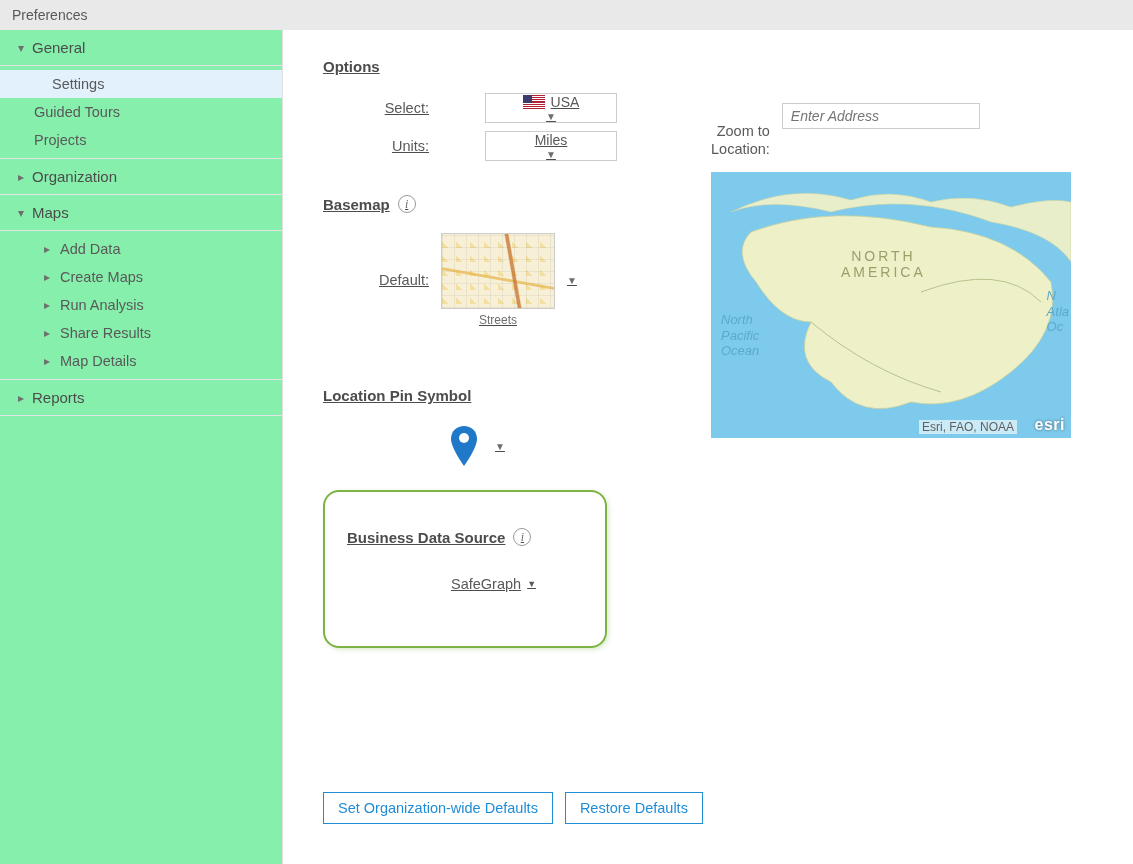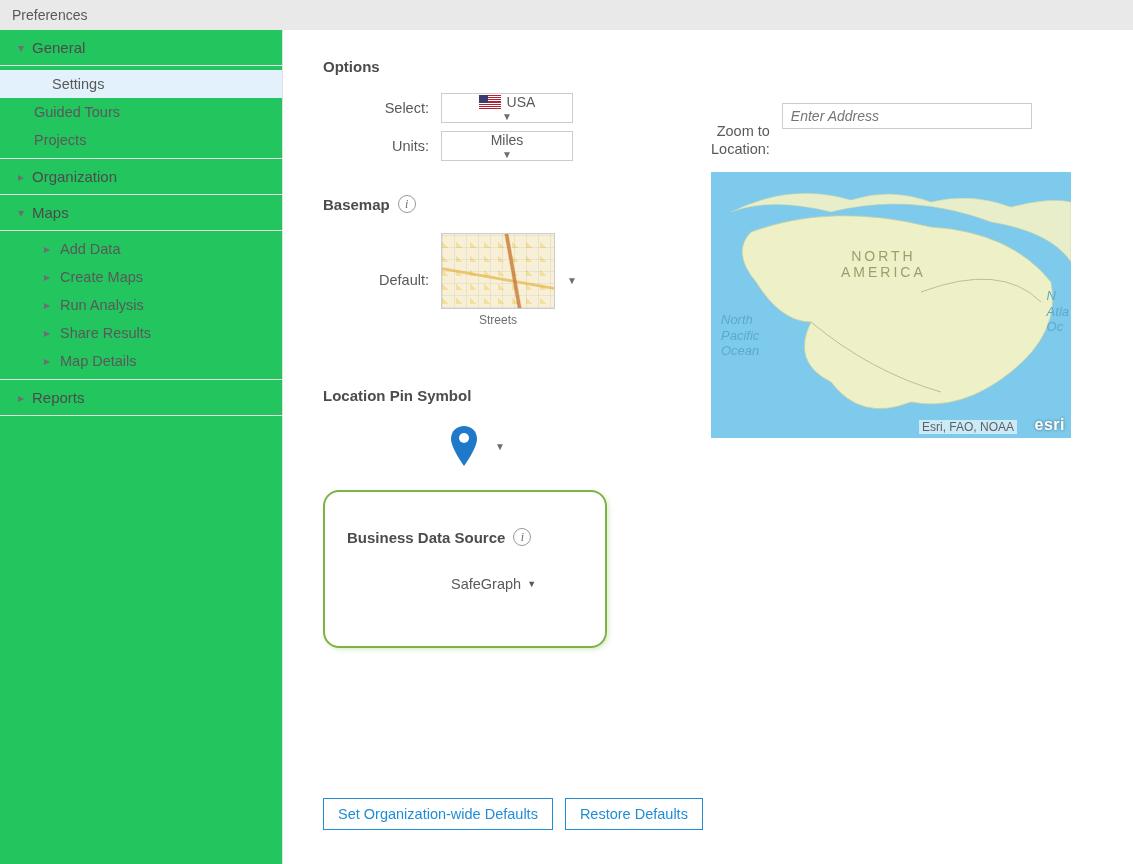--- a/index.html
+++ b/index.html
@@ -17,21 +17,21 @@
     height: 30px;
     line-height: 30px;
     padding-left: 12px;
     font-size: 14px;
     color: #595959;
   }
   .body { display: flex; height: calc(100% - 30px); }
   .sidebar {
     width: 283px;
     border-right: 1px solid #e0e0e0;
-    background: #22c55e;
+    background: #86efac;
   }
   .group-header {
     padding: 9px 10px 9px 18px;
     border-top: 1px solid #e4e4e4;
     border-bottom: 1px solid #e4e4e4;
     font-size: 15px;
     color: #4c4c4c;
     cursor: pointer;
     display: flex;
     align-items: center;
@@ -57,34 +57,36 @@
   }
   .caret { font-size: 12px; color: #6e6e6e; display: inline-block; width: 10px; }
   .caret.down { transform: none; }
   .caret.right::before { content: "▸"; }
   .caret.down::before { content: "▾"; }
 
   .main {
     flex: 1;
     padding: 28px 10px 10px 40px;
     position: relative;
+    text-decoration: underline;
   }
   .section-title {
     font-weight: 600;
     color: #4c4c4c;
     font-size: 15px;
     margin-bottom: 18px;
     display: flex;
     align-items: center;
     gap: 8px;
   }
   .form-row {
     display: flex;
     align-items: center;
     margin-bottom: 8px;
+    gap: 44px;
   }
   .form-label {
     width: 118px;
     text-align: right;
     padding-right: 12px;
     color: #595959;
     font-size: 14.5px;
   }
   .select-box {
     width: 132px;
@@ -167,21 +169,21 @@
 
   .right-col {
     position: absolute;
     top: 44px;
     right: 62px;
     width: 360px;
   }
   .zoom-row { display: flex; align-items: center; gap: 12px; margin-bottom: 14px; }
   .zoom-label { text-align: right; color: #595959; font-size: 14.5px; line-height: 1.25; margin-top: 48px; }
   .zoom-input {
-    width: 250px; height: 26px; border: 1px solid #cccccc; padding: 0 8px;
+    width: 198px; height: 26px; border: 1px solid #cccccc; padding: 0 8px;
     font-style: italic; color: #9a9a9a; font-size: 14px;
   }
   .preview {
     width: 360px; height: 266px; position: relative; overflow: hidden;
     background: radial-gradient(ellipse 70% 50% at 50% 48%, #eef0c8 40%, #dce19e 50%, #a0d5f0 55%, #6fc4e8 100%);
   }
   .preview-header {
     position: absolute; top: 0; left: 0; right: 0; height: 20px;
     background: rgba(90,90,90,0.72); color: #fff; font-size: 12.5px; text-align: center; line-height: 20px;
   }
@@ -193,21 +195,21 @@
   .attrib {
     position: absolute; bottom: 4px; right: 54px; color: #5f5f5f; font-size: 12px; background: rgba(255,255,255,0.6); padding: 0 3px;
   }
   .esri-logo {
     position: absolute; bottom: 4px; right: 6px; font-weight: 700; font-size: 16px; color: #fff;
     text-shadow: 0 0 3px rgba(0,0,0,0.5); letter-spacing: 0.5px;
   }
 
   .footer-buttons {
     position: absolute;
-    bottom: 34px;
+    bottom: 40px;
     left: 40px;
     display: flex;
     gap: 12px;
   }
   .btn {
     border: 1px solid #1f8dd6;
     background: #fff;
     color: #1f8dd6;
     padding: 7px 14px;
     font-size: 14.5px;

